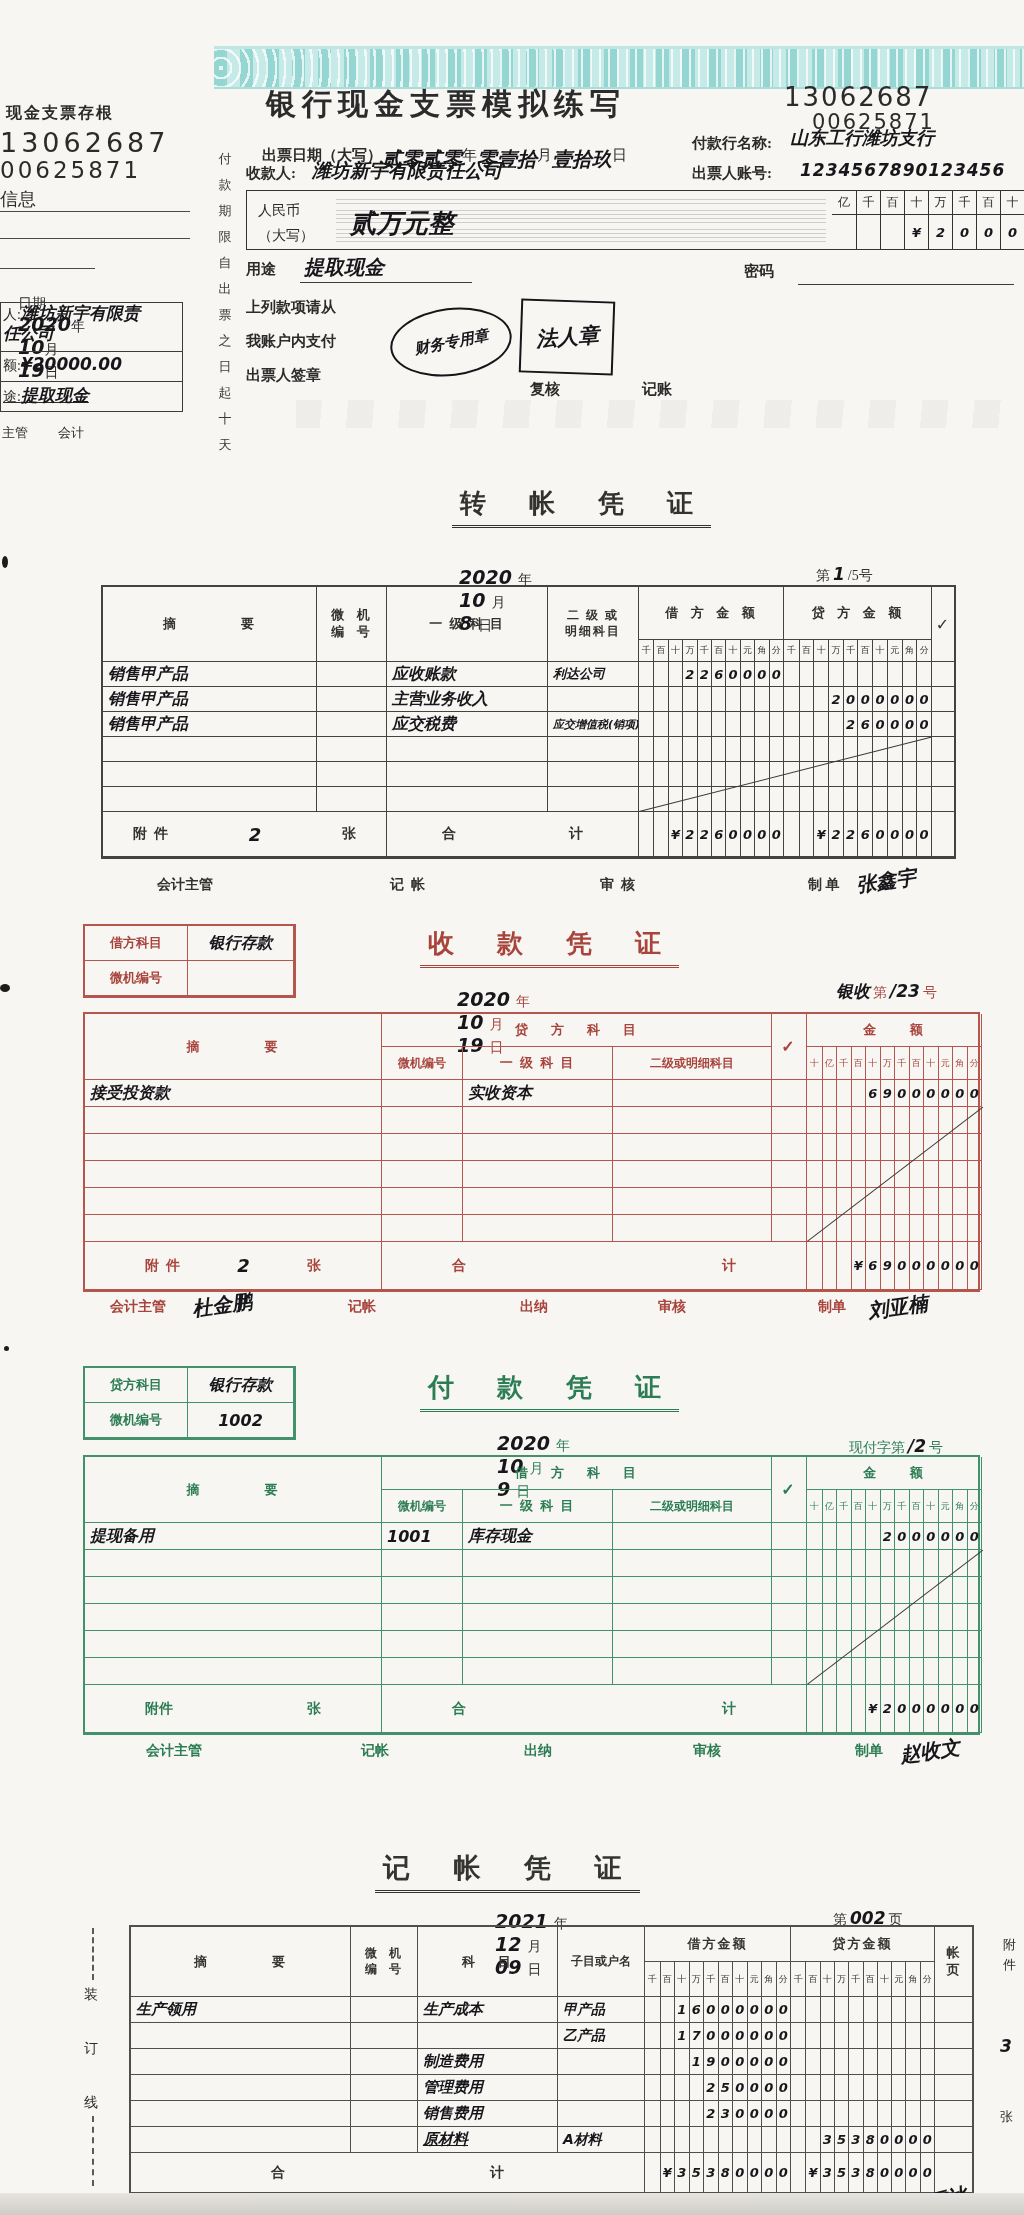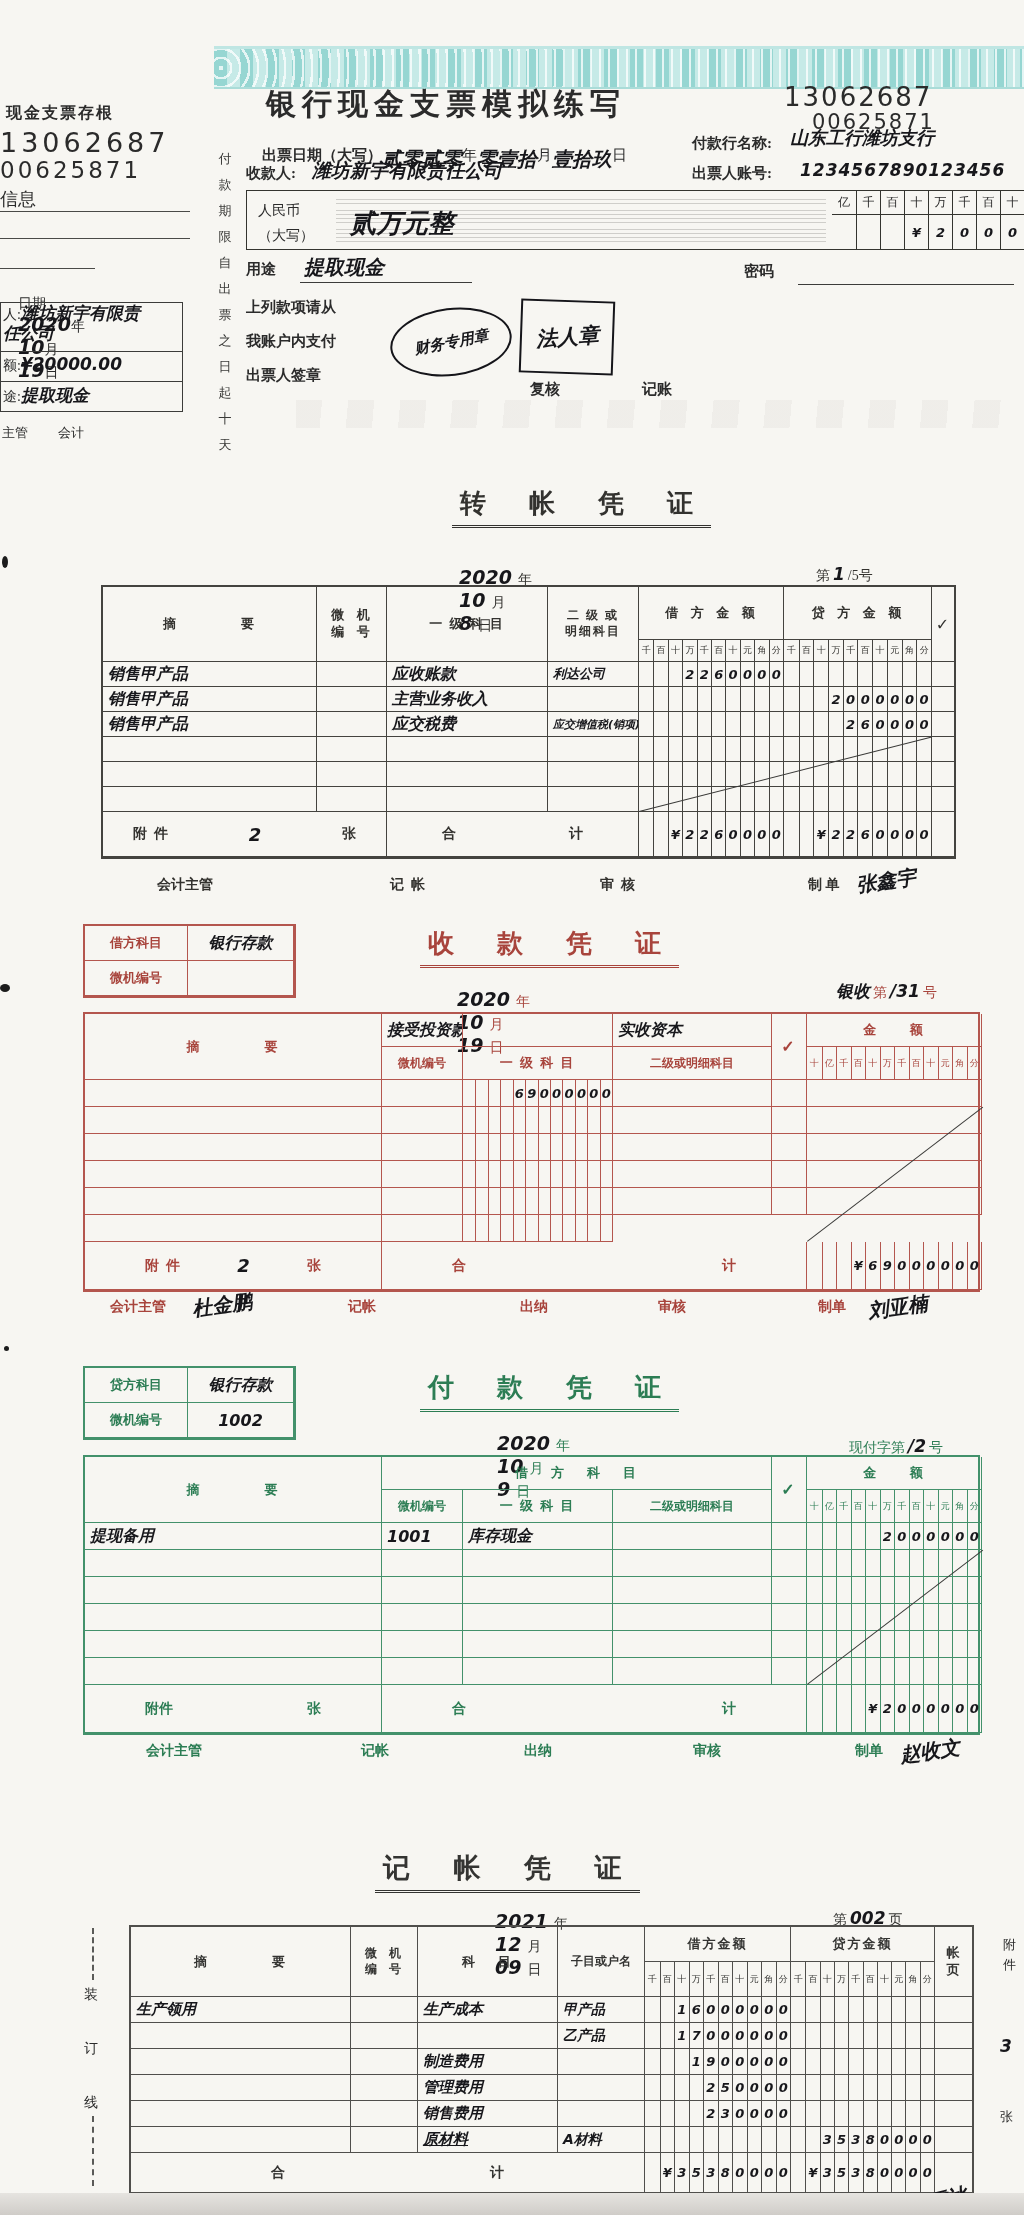--- a/index.html
+++ b/index.html
@@ -72,21 +72,21 @@
     <span class="hw" style="font-size:19px;">10</span><span style="font-size:14px;">月</span>
     <span class="hw" style="font-size:19px;">19</span><span style="font-size:14px;">日</span>
   </div>
   <div class="abs" style="left:0;top:302px;width:183px;height:50px;border:1.6px solid #3c3c3a;box-sizing:border-box;padding:1px 2px;line-height:1.15;">
     <span style="font-size:14px;">人:</span><span class="hw" style="font-size:17px;">潍坊新宇有限责</span><br>
     <span class="hw" style="font-size:17px;">任公司</span>
   </div>
   <div class="abs" style="left:0;top:352px;width:183px;height:30px;border:1.6px solid #3c3c3a;border-top:none;box-sizing:border-box;padding:2px;">
     <span style="font-size:14px;">额:</span><span class="hw" style="font-size:17px;">¥20000.00</span>
   </div>
-  <div class="abs" style="left:0;top:382px;width:183px;height:30px;border:1.6px solid #3c3c3a;border-top:none;box-sizing:border-box;padding:2px;">
+  <div class="abs" style="left:0;top:382px;width:183px;height:30px;border:1.6px solid #3c3c3a;border-top:none;box-sizing:border-box;padding:2px;text-decoration:underline;">
     <span style="font-size:14px;">途:</span><span class="hw" style="font-size:17px;">提取现金</span>
   </div>
   <div class="abs" style="left:2px;top:424px;font-size:13px;">主管</div>
   <div class="abs" style="left:58px;top:424px;font-size:13px;">会计</div>
 
   <div class="lace" style="left:214px;top:46px;width:810px;height:38px;"></div>
   <div class="abs" style="left:266px;top:84px;font-size:30px;font-weight:bold;letter-spacing:6px;">银行现金支票模拟练写</div>
   <div class="abs" style="left:784px;top:82px;font-family:'DejaVu Sans',sans-serif;font-size:26px;letter-spacing:2px;">13062687</div>
   <div class="abs" style="left:812px;top:110px;font-family:'DejaVu Sans',sans-serif;font-size:21px;letter-spacing:2px;">00625871</div>
 
@@ -473,25 +473,26 @@
       <div class="lab">微机编号</div>
       <div class="val hw"></div>
     </div>
     <div class="vtitle rv" style="left:420px;top:926px;">收  款  凭  证</div>
     <div class="vdate rv" style="left:430px;top:972px;">
       <span class="hw">2020</span><span>年</span>
       <span class="hw">10</span><span>月</span>
       <span class="hw">19</span><span>日</span>
     </div>
     <div class="vno rv" style="left:812px;top:964px;">
-      <span class="hw">银收</span><span>第</span><span class="hw">/31</span><span>号</span>
+      <span class="hw">银收</span><span>第</span><span class="hw">/23</span><span>号</span>
     </div>
 
     <div class="vtable rv" style="left:83px;top:1012px;width:897px;grid-template-columns:297px 81px 150px 159px 35px 175px;grid-template-rows:33px 33px repeat(6,27px) 48px;">
       <div class="hc" style="grid-row:1/3;grid-column:1;">摘            要</div>
+      <div class="hc" style="grid-row:1;grid-column:2/5;">贷    方    科    目</div>
       <div class="hc" style="grid-row:1/3;grid-column:5;font-size:16px;">✓</div>
       <div class="hc" style="grid-row:1;grid-column:6;">金      额</div>
       <div class="hc" style="grid-row:2;grid-column:2;font-size:12px;letter-spacing:0;">微机编号</div>
       <div class="hc" style="grid-row:2;grid-column:3;">一 级 科 目</div>
       <div class="hc" style="grid-row:2;grid-column:4;font-size:12px;letter-spacing:0;">二级或明细科目</div>
       <div class="cell0" style="grid-row:2;grid-column:6;">
           <div class="amt-grid head" style="display: grid; grid-template-columns: repeat(12, 1fr);">
             <span class="amt-cell">十</span>
             <span class="amt-cell">亿</span>
             <span class="amt-cell">千</span>

